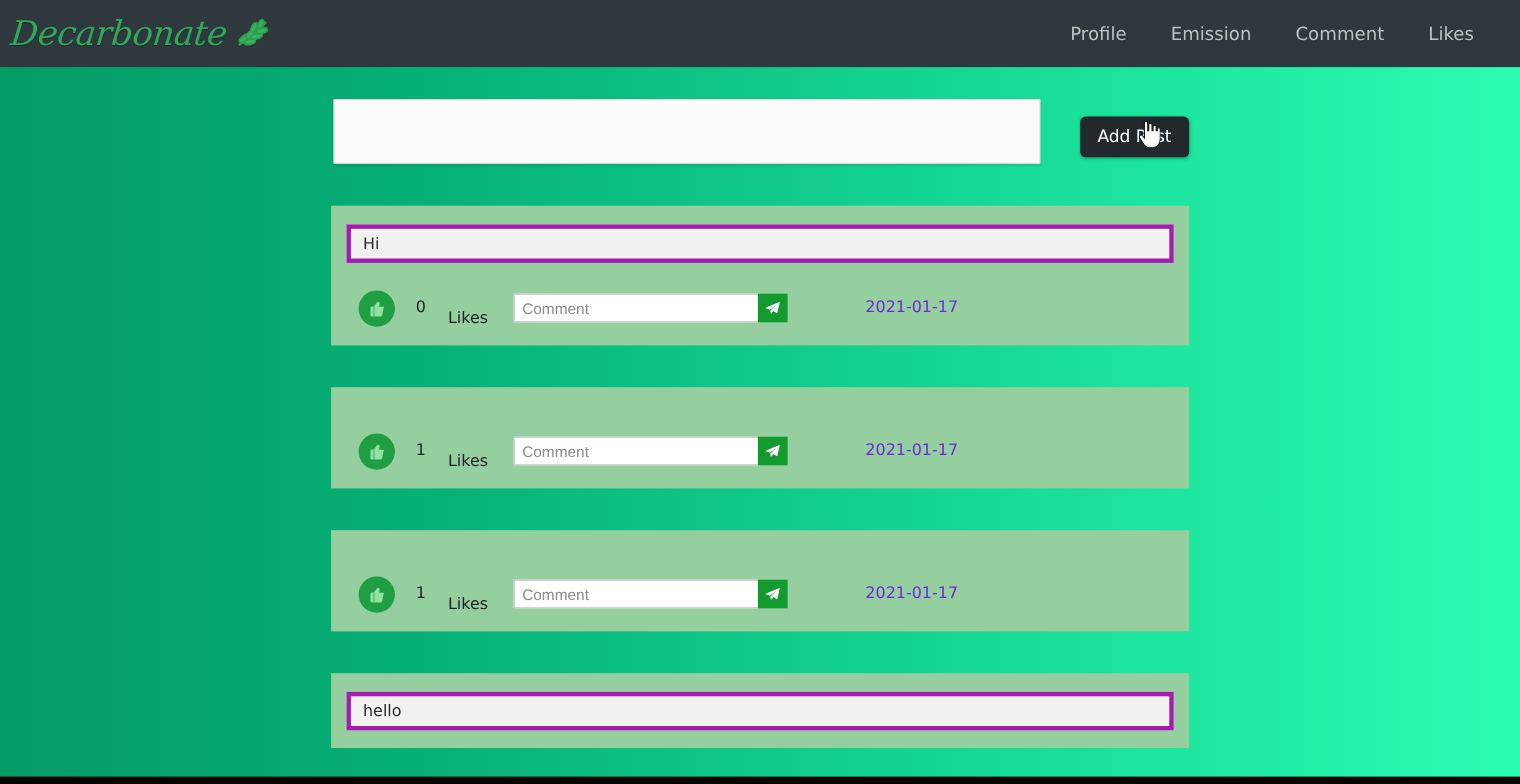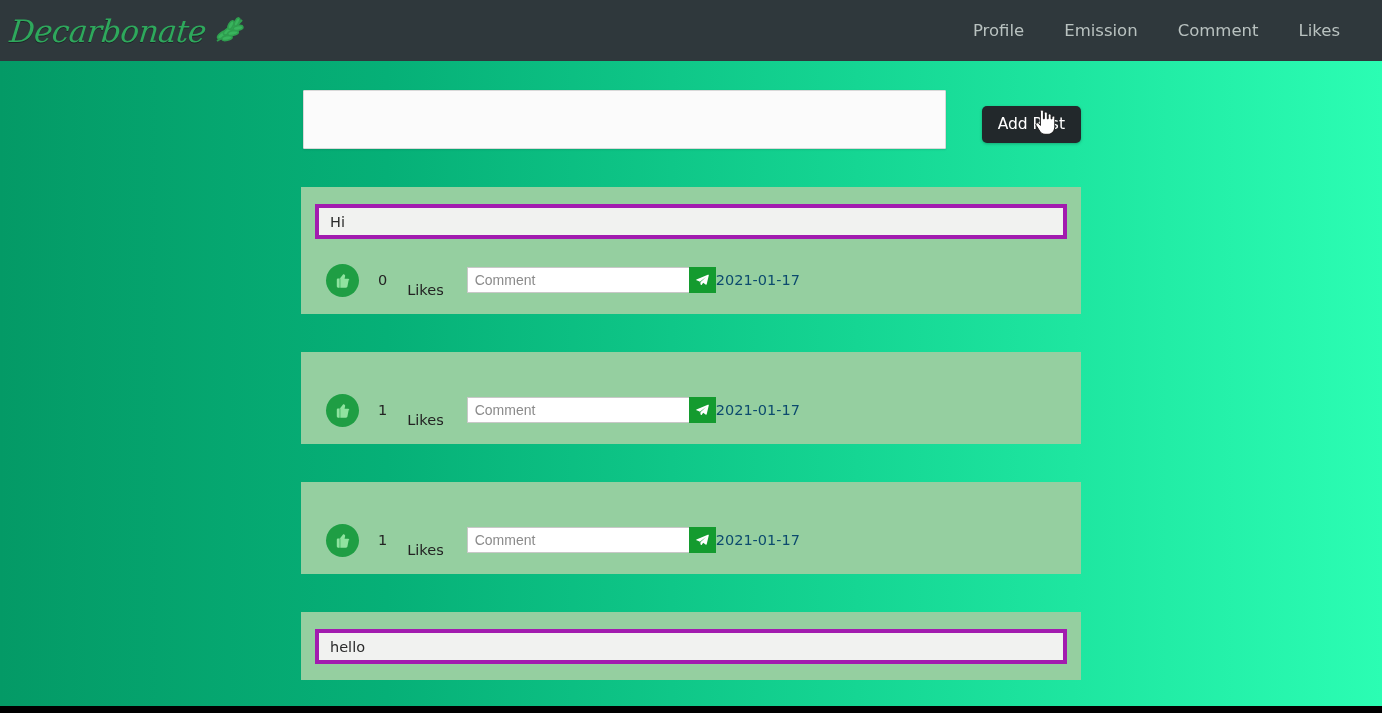--- a/index.html
+++ b/index.html
@@ -184,21 +184,22 @@
     border: none;
     display: flex;
     align-items: center;
     justify-content: center;
     cursor: pointer;
     padding: 0;
     flex: none;
   }
   .post-date {
     font-size: 14.5px;
-    color: #0c4a6e;
+    color: #6d28d9;
+    margin-left: 71px;
     white-space: nowrap;
     text-align: right;
   }
 
   .bottom-bar {
     position: absolute;
     left: 0;
     bottom: 0;
     width: 1382px;
     height: 7px;

